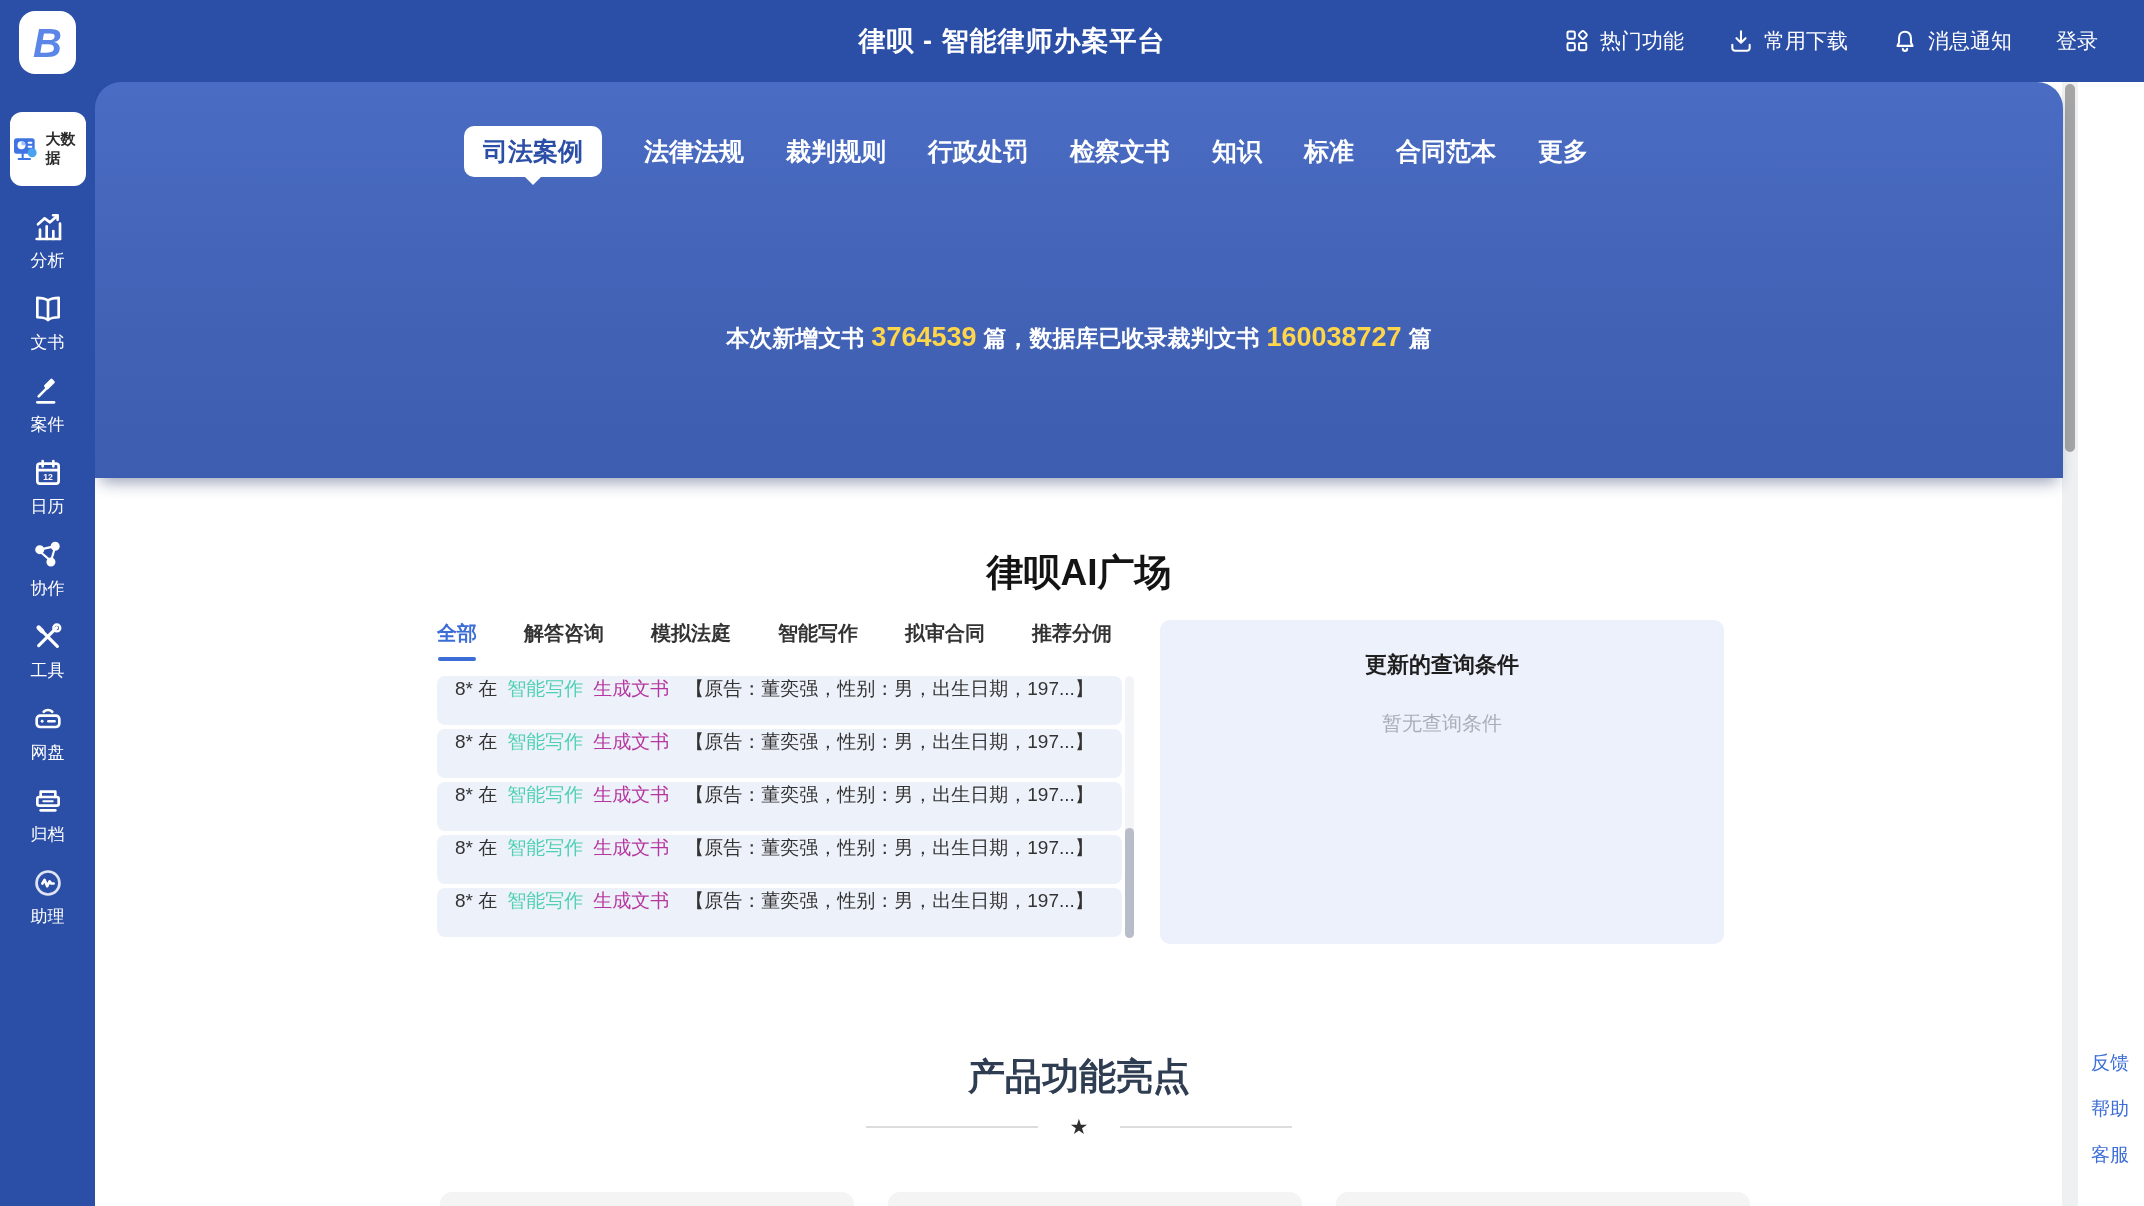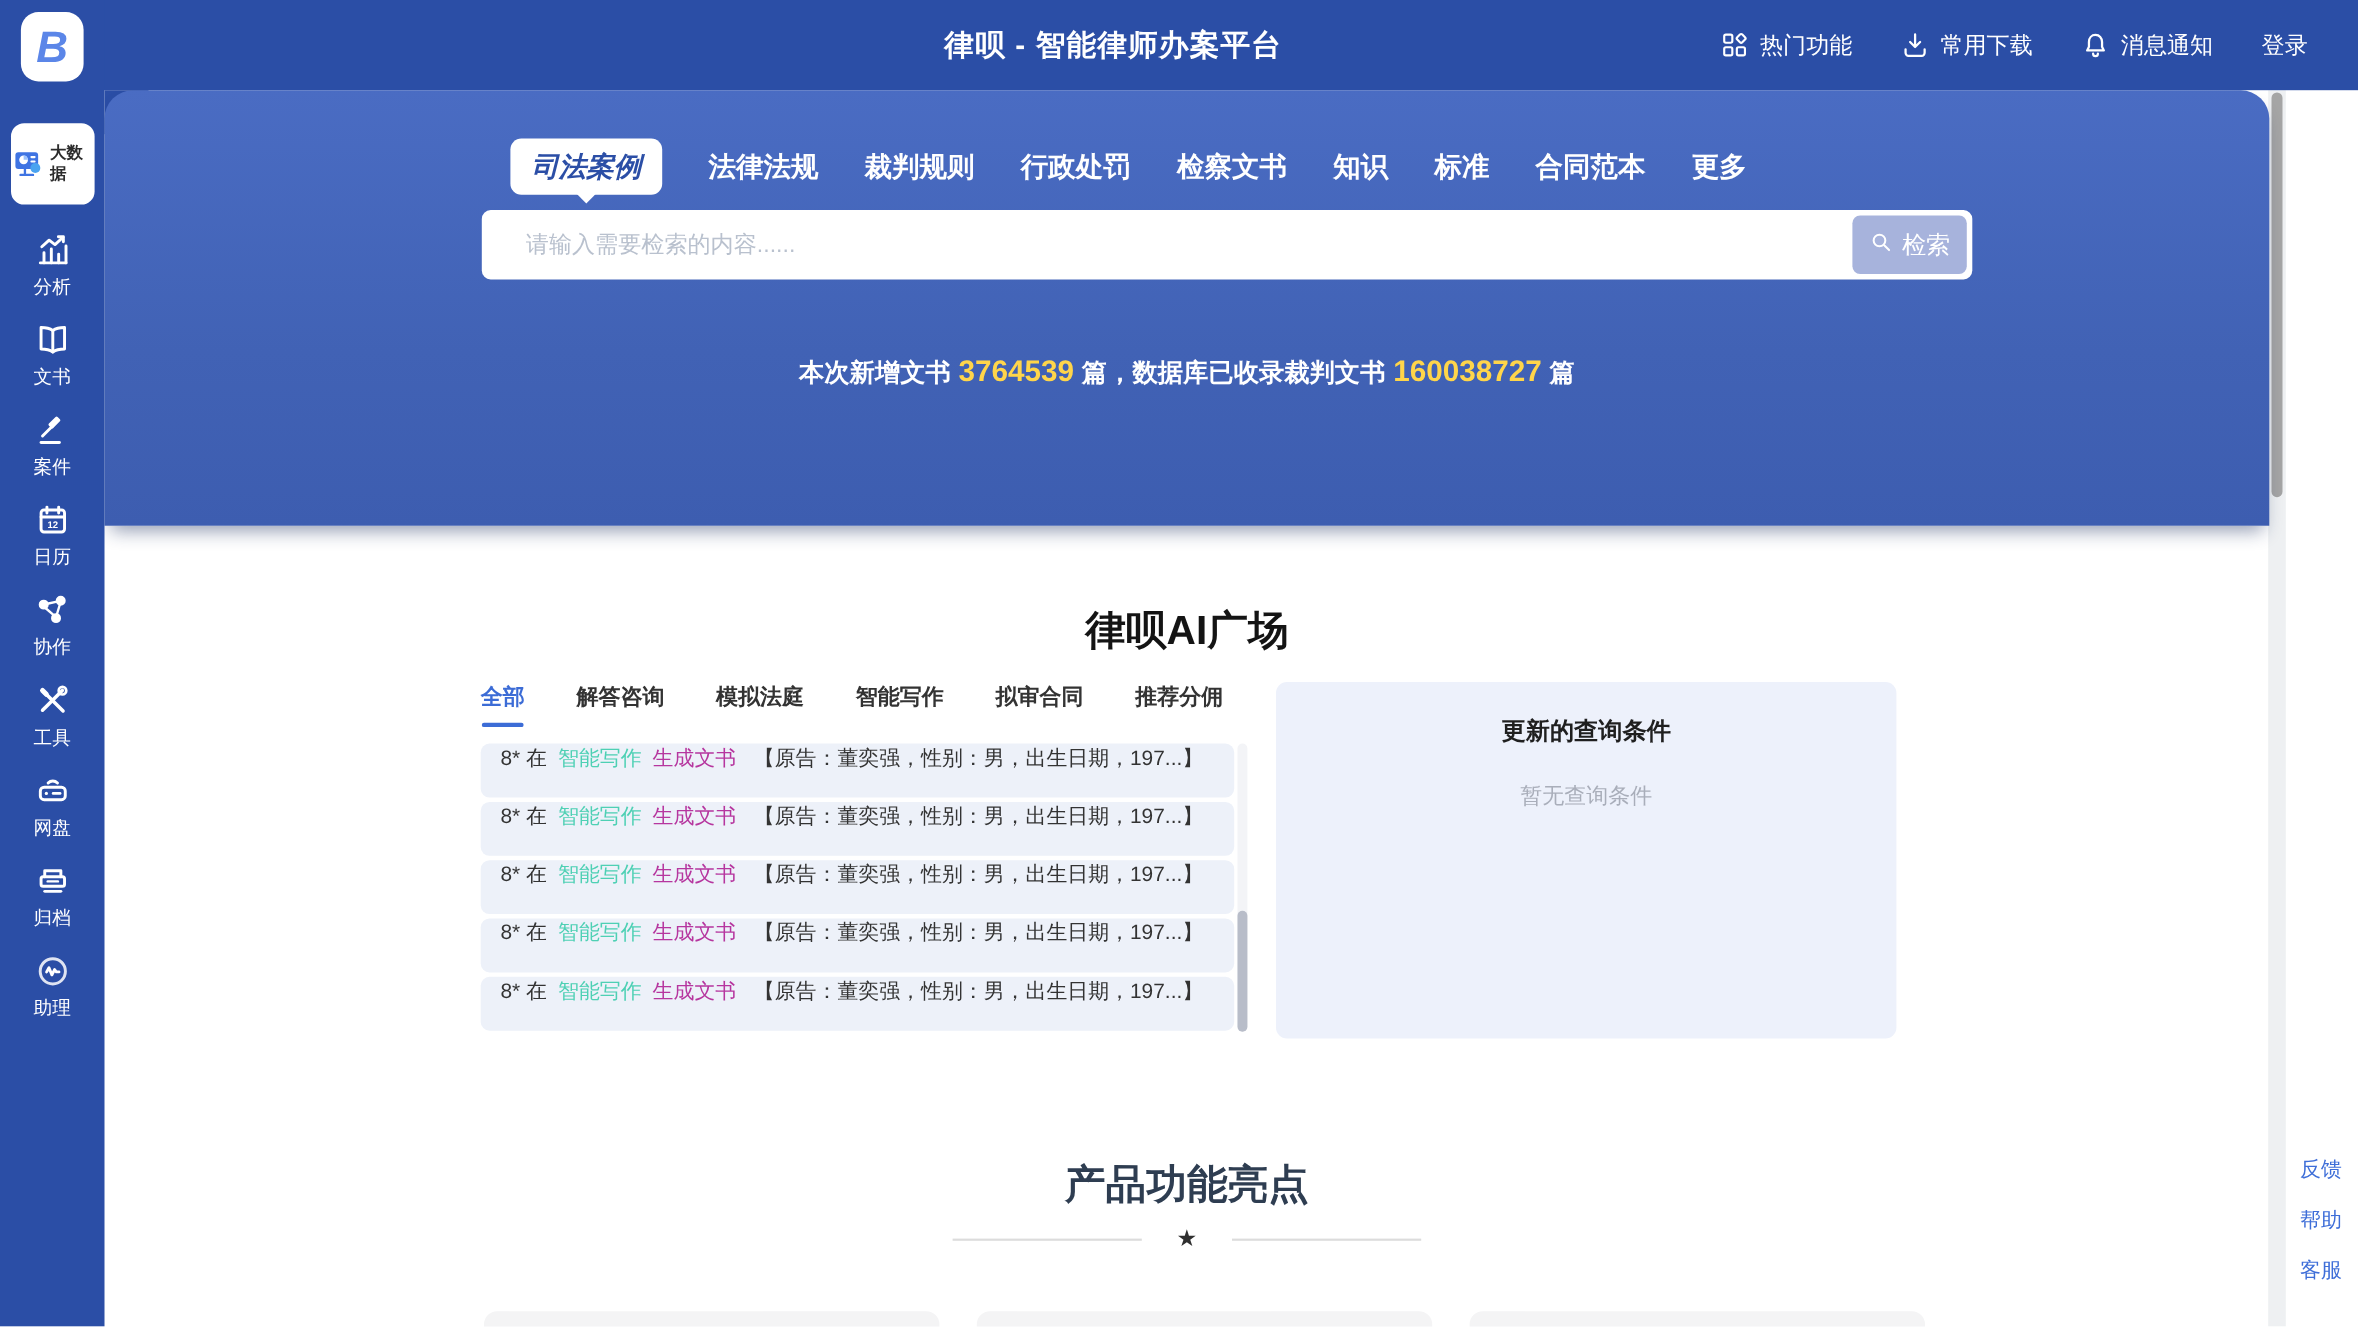--- a/index.html
+++ b/index.html
@@ -27,21 +27,21 @@
   .side-item { height:82px; width:95px; display:flex; flex-direction:column; align-items:center; justify-content:center;
     gap:6px; color:#fff; font-size:17px; cursor:pointer; }
   .side-item svg, .side-card svg { display:block; }
   
   .corner-fill { position:absolute; left:95px; top:82px; width:40px; height:40px; background:#2b4ea6; z-index:0; }
   .hero { position:absolute; left:95px; top:82px; width:1968px; height:396px; z-index:1;
     background:linear-gradient(180deg,#4a6cc3 0%,#4162b5 60%,#3d5db0 100%);
     border-radius:26px 26px 0 0; box-shadow:0 10px 16px -6px rgba(20,40,90,.45); }
   .hero-tabs { position:absolute; left:369px; top:44px; display:flex; align-items:center; gap:42px; }
   .hero-tab { color:#fff; font-size:25px; font-weight:bold; cursor:pointer; white-space:nowrap; position:relative; }
-  .hero-tab.active { background:#fff; color:#2b4ea6; padding:9px 19px; border-radius:10px;font-style:italic; }
+  .hero-tab.active { background:#fff; color:#2b4ea6; padding:9px 19px; border-radius:10px; }
   .hero-tab.active::after { content:""; position:absolute; left:50%; bottom:-8px; transform:translateX(-50%);
     border:9px solid transparent; border-top:9px solid #fff; border-bottom:none; }
   .search { position:absolute; left:343px; top:109px; width:1355px; height:63px; background:#fff; border-radius:8px; }
   .search input { position:absolute; left:0; top:0; width:1230px; height:63px; border:none; outline:none;
     background:transparent; padding-left:40px; font-size:21px; color:#333; font-family:inherit; }
   .search input::placeholder { color:#b9c1ce; }
   .search-btn { position:absolute; right:5px; top:5px; bottom:5px; width:104px; background:#a7b3dc; border:none;
     border-radius:7px; color:#fff; font-size:22px; display:flex; align-items:center; justify-content:center; gap:8px;
     cursor:pointer; font-family:inherit; }
   .hero-stats { position:absolute; top:240px; left:0; width:100%; text-align:center;
@@ -257,32 +257,20 @@
     <div class="hero-tab">法律法规</div>
     <div class="hero-tab">裁判规则</div>
     <div class="hero-tab">行政处罚</div>
     <div class="hero-tab">检察文书</div>
     <div class="hero-tab">知识</div>
     <div class="hero-tab">标准</div>
     <div class="hero-tab">合同范本</div>
     <div class="hero-tab">更多</div>
   </nav>
 
-  <div class="search">
-    <input type="text" placeholder="请输入需要检索的内容......" style="">
-    <button class="search-btn">
-      <span>
-        <svg width="22" height="22" viewBox="0 0 24 24" fill="none" stroke="#fff" stroke-width="2" stroke-linecap="round">
-          <circle cx="10.5" cy="10.5" r="5.8"></circle>
-            <path d="M15.2 15.2 20 20"></path>
-        </svg>
-      </span>
-      <span>检索</span>
-    </button>
-  </div>
 
   <div class="hero-stats"><span>本次新增文书</span><span class="num">3764539</span><span>篇，数据库已收录裁判文书</span><span class="num">160038727</span><span>篇</span></div>
 
 </section>
 
 <h2 class="ai-title">律呗AI广场</h2>
 
 <nav class="ai-tabs">
   <div class="ai-tab active">全部</div>
   <div class="ai-tab">解答咨询</div>

